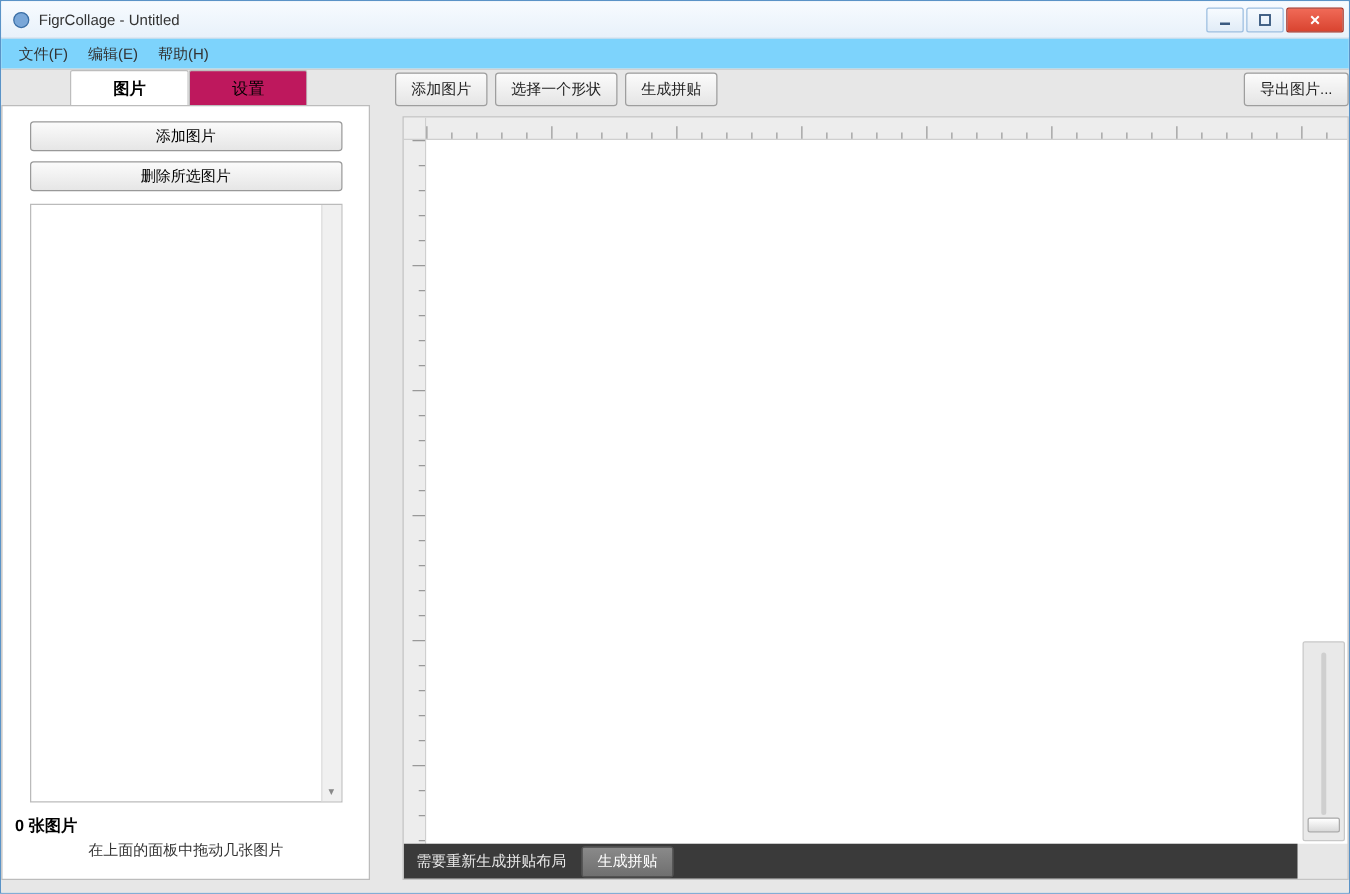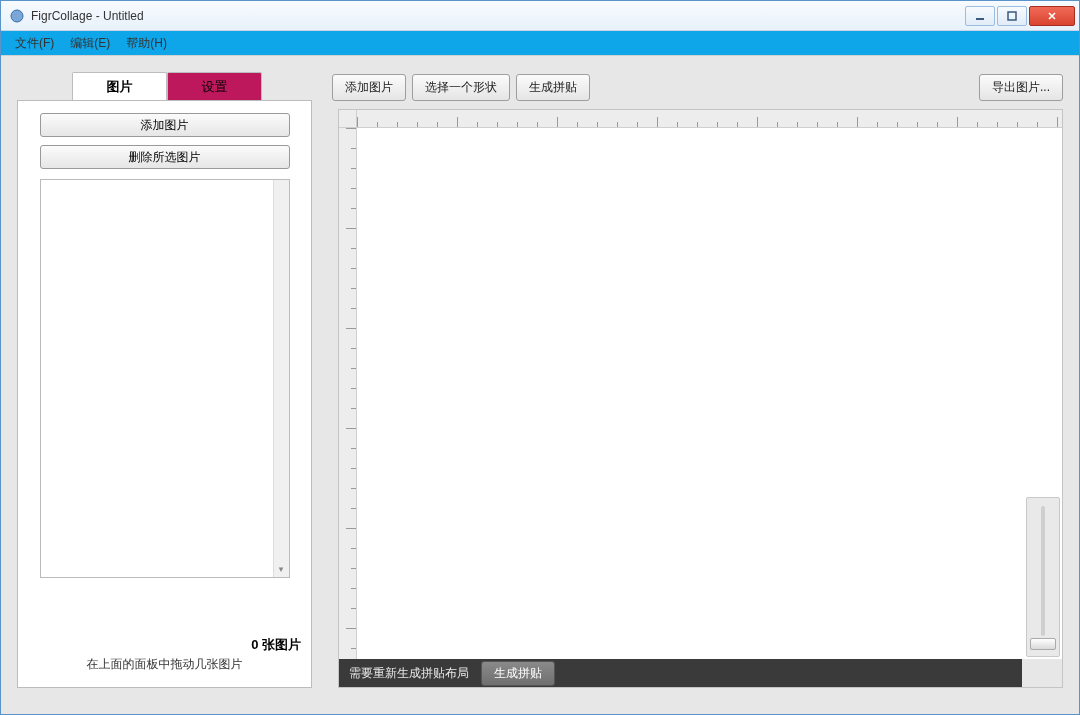--- a/index.html
+++ b/index.html
@@ -11,25 +11,25 @@
 .titlebar { height: 30px; background: linear-gradient(#f7fbff, #e8f1fa); border-bottom: 1px solid #c8d6e8; display: flex; align-items: center; padding: 0 4px 0 8px; }
 .titlebar .app-ico { width: 16px; height: 16px; margin-right: 6px; display:inline-flex; align-items:center; justify-content:center; }
 .titlebar .title { font-size: 12px; color: #333; flex: 1; }
 .winctrls { display: flex; }
 .winbtn { width: 30px; height: 20px; margin-left: 0; background: linear-gradient(#f7fbff,#e1ecf7); border: 1px solid #9bbde0; border-radius: 2px; font-size: 10px; display:flex; align-items:center; justify-content:center; color:#3a5a80; cursor:pointer; }
 .winbtn + .winbtn { margin-left: 2px; }
 .winbtn.close { background: linear-gradient(#f06a57,#d94430); border-color:#a82e1f; color:#fff; width:46px; }
 .winbtn svg { width:10px; height:10px; }
 
 
-.menubar { height: 24px; background: #0ea5e9; display:flex; align-items:center; padding: 0 6px; font-size:12px; color:#333; }
+.menubar { height: 24px; background: #7dd3fc; display:flex; align-items:center; padding: 0 6px; font-size:12px; color:#333; }
 .menubar .menu-item { padding: 3px 8px; cursor:pointer; }
 
 
-.client { flex:1; display:flex; flex-direction:column; background:#e7e7e7; border-top:1px solid #d0d0d0; padding:16px; }
+.client { flex:1; display:flex; flex-direction:column; background:#e7e7e7; border-top:1px solid #d0d0d0; padding:0; }
 .toolbar-row { display:flex; align-items:flex-start; }
 
 
 .tabs { width: 240px; display:flex; margin-left:55px; }
 .tab { width:95px; height:28px; background:#be185d; border:1px solid #bdbdbd; border-bottom:none; text-align:center; line-height:27px; font-size:13px; cursor:pointer; border-radius:2px 2px 0 0; }
 .tab.active { background:#fff; font-weight:bold; position:relative; z-index:2; }
 .tab + .tab { margin-left:0; }
 
 
 .topbtns { margin-left: 20px; display:flex; gap:6px; padding-top:2px; }
@@ -39,21 +39,21 @@
 
 .mainrow { flex:1; display:flex; margin-top:0; min-height:0; }
 
 .leftpanel { width:295px; background:#fff; border:1px solid #bcbcbc; margin-top:-1px; padding:12px 10px 8px 10px; display:flex; flex-direction:column; position:relative; z-index:1; }
 .leftpanel .widebtn { width:250px; margin:0 auto 8px auto; background: linear-gradient(#fbfbfb,#e6e6e6); border:1px solid #999; border-radius:3px; height:24px; font-size:12px; cursor:pointer; display:block; }
 .leftpanel .combo { width:250px; margin:0 auto 8px auto; background: linear-gradient(#fbfbfb,#eaeaea); border:1px solid #999; border-radius:3px; height:24px; font-size:12px; cursor:pointer; display:flex; align-items:center; padding:0 6px; justify-content:space-between; }
 .leftpanel .combo .arrow { font-size:10px; color:#444; }
 .listbox { flex:1; margin:2px auto 6px auto; width:250px; border:1px solid #bbb; background:#fff; position:relative; }
 .listbox .sb { position:absolute; right:0; top:0; bottom:0; width:16px; background:#f0f0f0; border-left:1px solid #ddd; }
 .listbox .sb .sdown { position:absolute; bottom:0; left:0; right:0; height:16px; display:flex; align-items:center; justify-content:center; color:#888; font-size:9px; }
-.countline { text-align:right; font-size:13px; font-weight:bold; padding:4px 0 2px 0;margin-top:48px; }
+.countline { text-align:left; font-size:13px; font-weight:bold; padding:4px 0 2px 0; }
 .hintline { text-align:center; font-size:12px; color:#333; padding-bottom:6px; }
 
 
 .canvasarea { flex:1; margin-left:26px; display:flex; flex-direction:column; min-width:0; position:relative; }
 .canvaswrap { flex:1; position:relative; border:1px solid #c4c4c4; background:#e7e7e7; overflow:hidden; margin-top:8px; }
 .ruler-h { position:absolute; top:0; left:18px; right:0; height:18px; background:#ededed; border-bottom:1px solid #cfcfcf; }
 .ruler-v { position:absolute; top:18px; left:0; width:18px; bottom:28px; background:#ededed; border-right:1px solid #cfcfcf; }
 .ruler-corner { position:absolute; top:0; left:0; width:18px; height:18px; background:#ededed; border-right:1px solid #cfcfcf; border-bottom:1px solid #cfcfcf; }
 .tick { position:absolute; background:#999; }
 .canvas { position:absolute; top:18px; left:18px; right:0; bottom:28px; background:#fff; }

